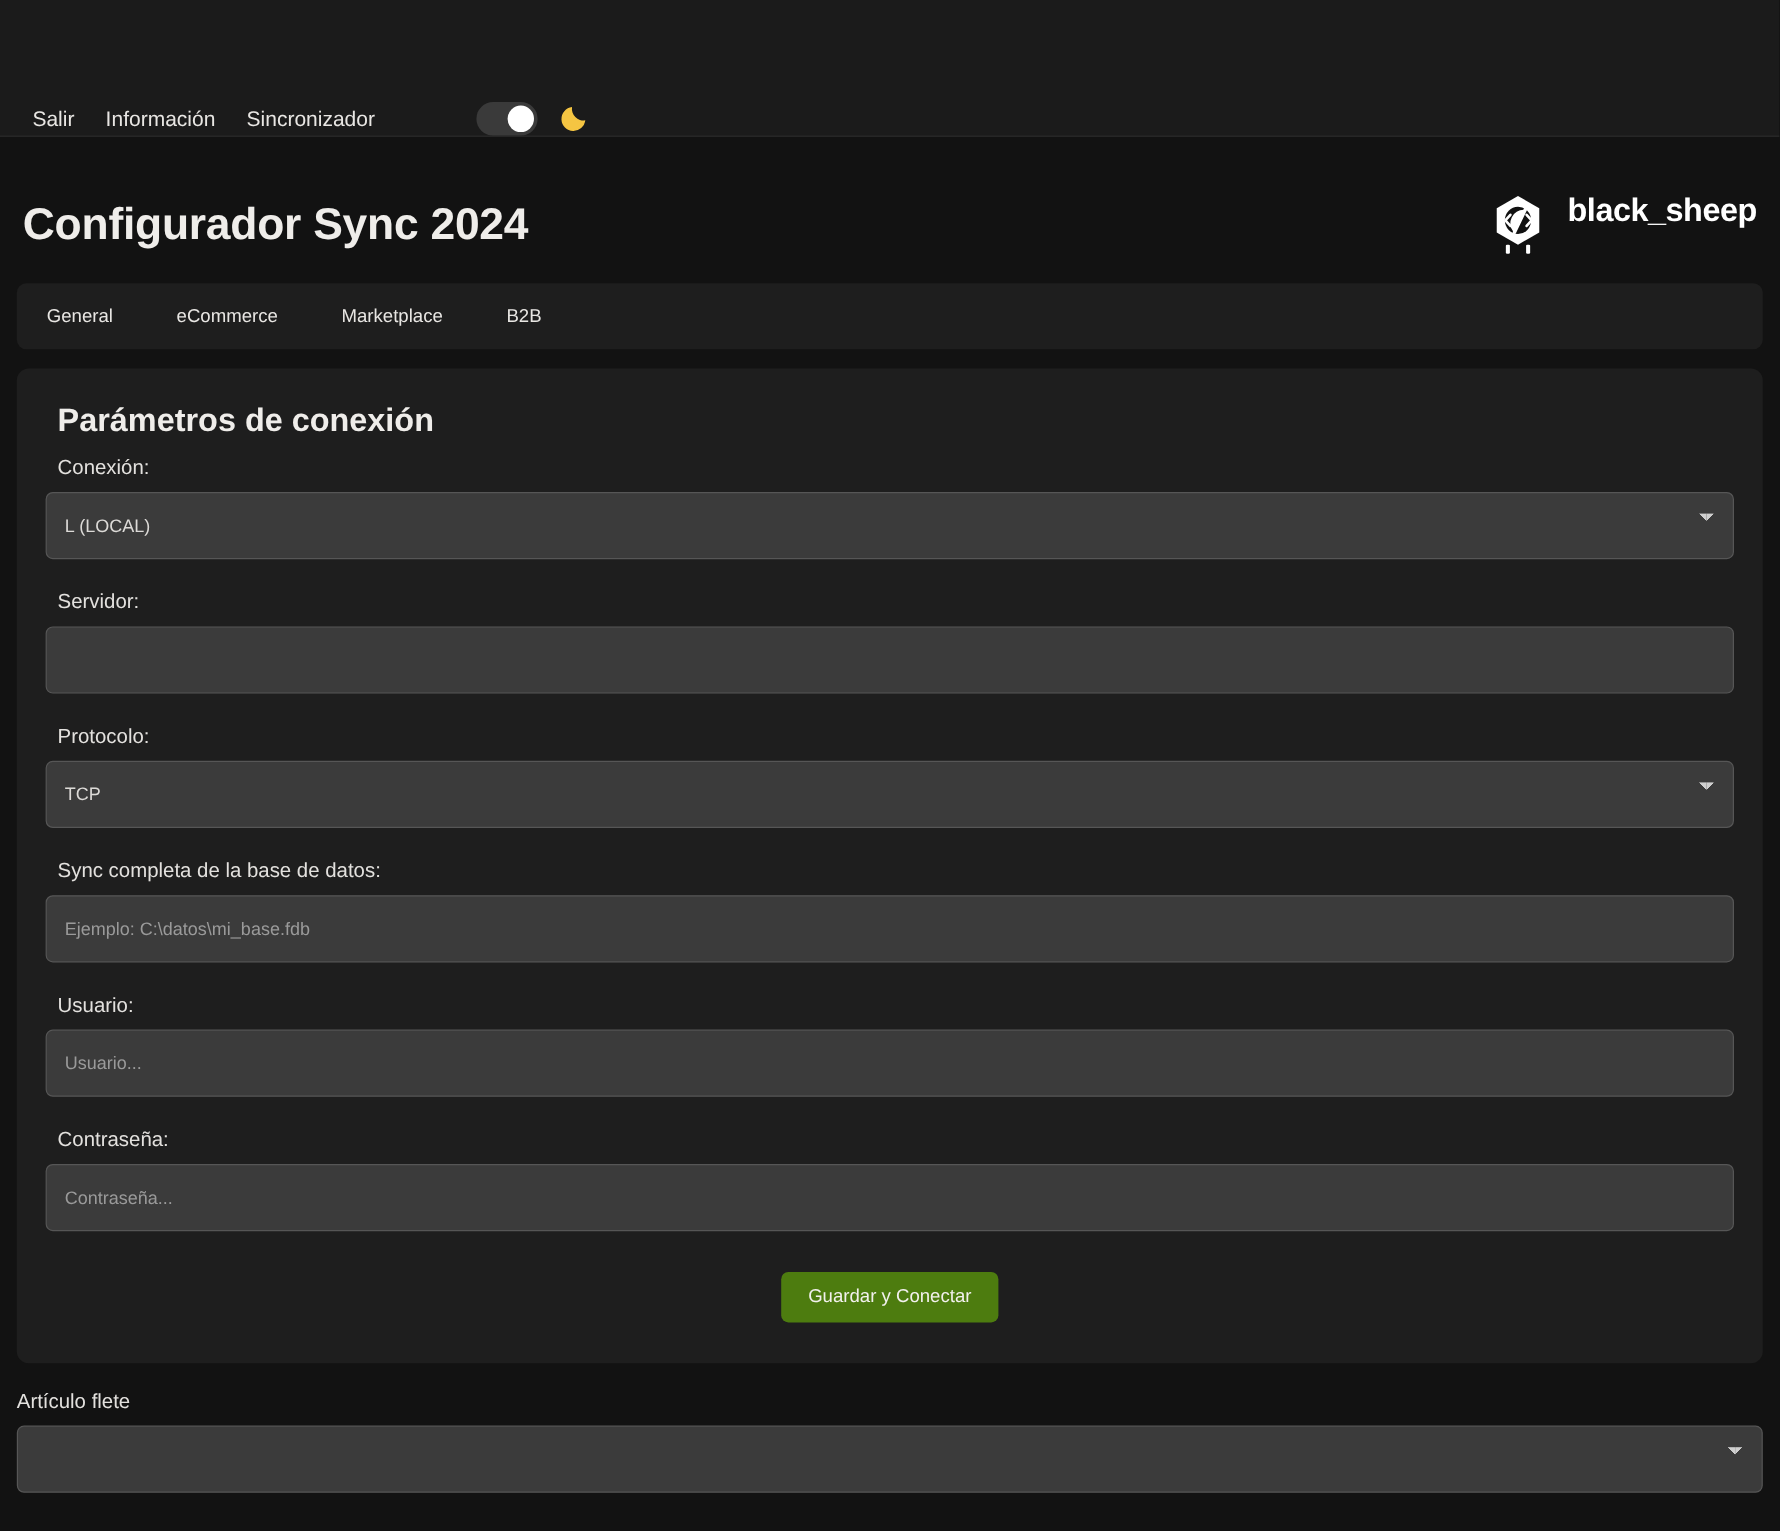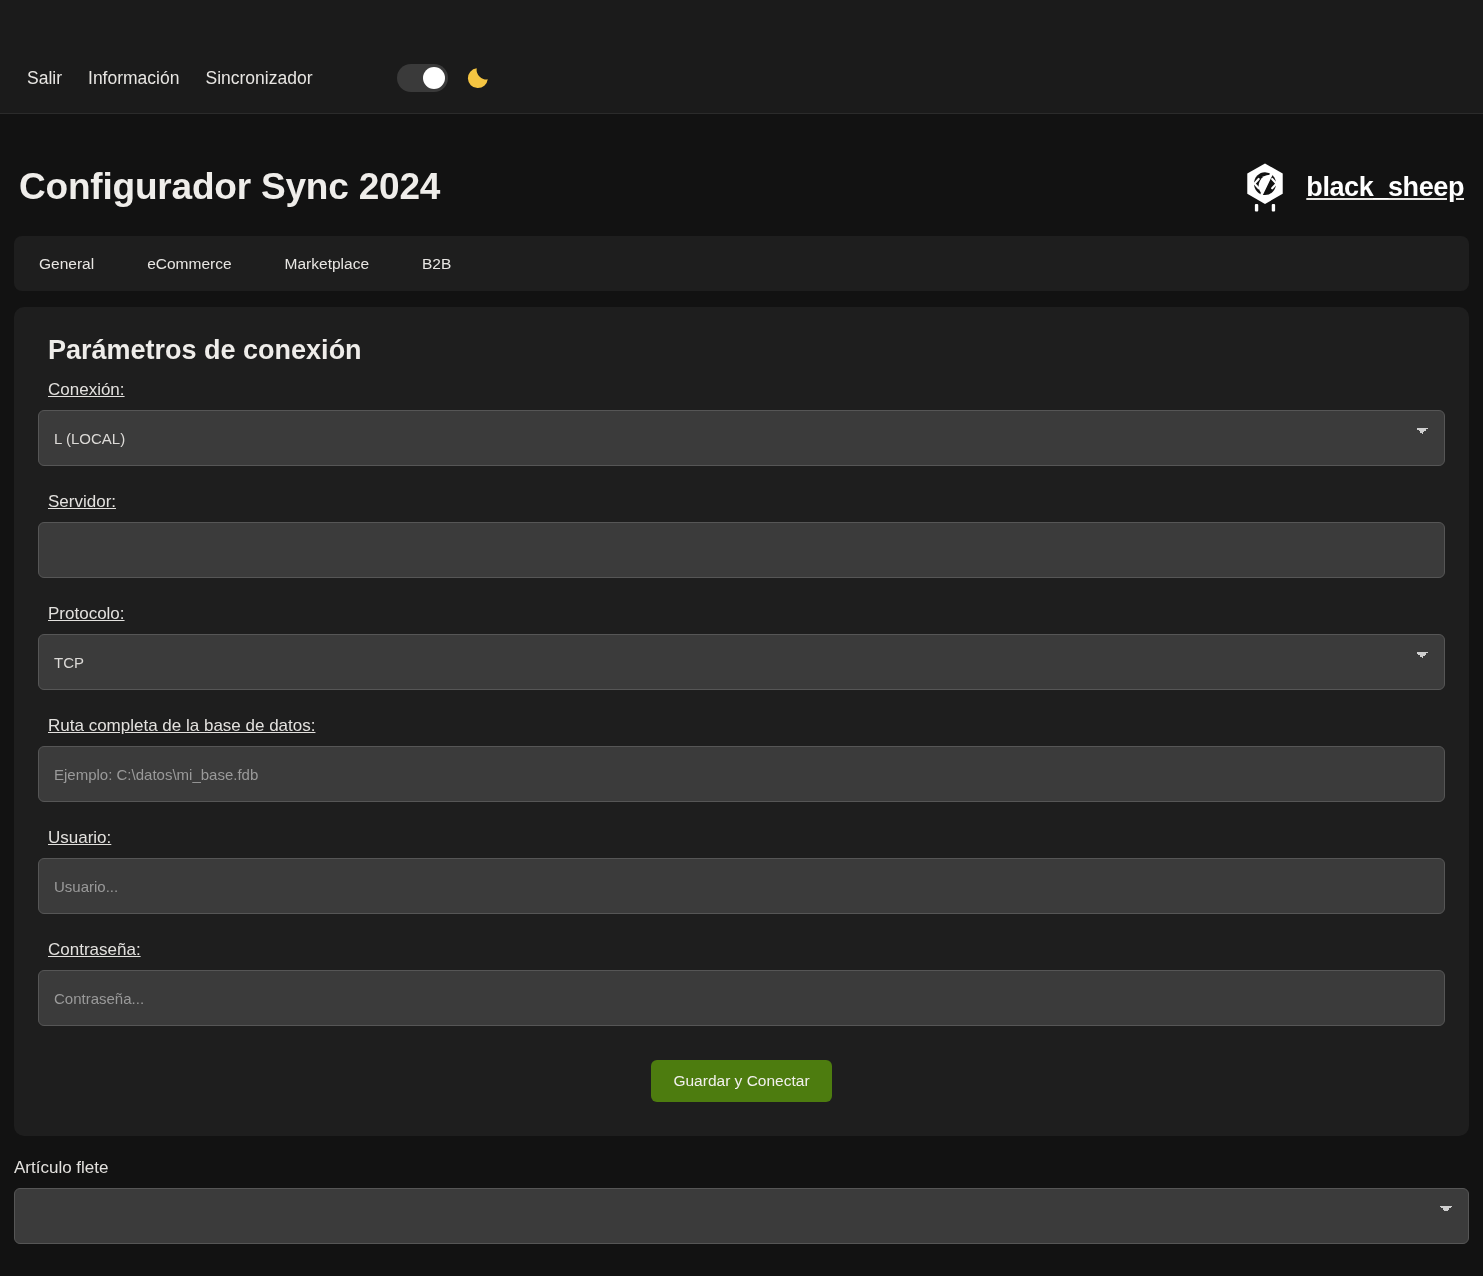--- a/index.html
+++ b/index.html
@@ -14,21 +14,21 @@
     font-family: "Liberation Sans", sans-serif;
     color: #e8e6e3;
   }
 
   
   .topnav {
     height: 114px;
     background: #1b1b1b;
     border-bottom: 1px solid #2b2b2b;
     display: flex;
-    align-items: center;
+    align-items: flex-end;
     padding: 43px 0 0 0;
   }
   .nav-links {
     display: flex;
     align-items: center;
     gap: 0;
     padding-left: 14px;
   }
   .nav-link {
     color: #e8e6e3;
@@ -85,24 +85,22 @@
   .page-title {
     font-size: 37px;
     font-weight: bold;
     color: #efedea;
     letter-spacing: -0.2px;
     margin: 5px;
     padding-left: 0px;
   }
   .brand {
     display: flex;
-    align-items: center;
     gap: 14px;
     padding-right: 5px;
-    text-decoration: underline;
   }
   .brand-mark { width: 54px; height: 54px; display:block; flex:none; }
   .brand-text {
     font-size: 27px;
     font-weight: bold;
     color: #ffffff;
     letter-spacing: -0.4px;
   }
 
   
@@ -139,21 +137,20 @@
     color: #efedea;
     margin: 0 0 14px 10px;
   }
 
   .field { margin-bottom: 0; }
   .field-label {
     display: block;
     font-size: 17px;
     color: #e3e1de;
     margin: 0 0 10px 10px;
-    text-decoration: underline;
   }
   .gap-md { height: 26px; }
 
   .control {
     display: block;
     width: 100%;
     height: 56px;
     background: #3b3b3b;
     border: 1px solid #565656;
     border-radius: 6px;
@@ -277,21 +274,21 @@
     <div class="field">
       <label class="field-label">Protocolo:</label>
       <select class="control">
         <option>TCP</option>
       </select>
     </div>
 
     <div class="gap-md"></div>
 
     <div class="field">
-      <label class="field-label">Ruta completa de la base de datos:</label>
+      <label class="field-label">Sync completa de la base de datos:</label>
       <input class="control" type="text" placeholder="Ejemplo: C:\datos\mi_base.fdb" style="">
     </div>
 
     <div class="gap-md"></div>
 
     <div class="field">
       <label class="field-label">Usuario:</label>
       <input class="control" type="text" placeholder="Usuario..." style="">
     </div>
 

